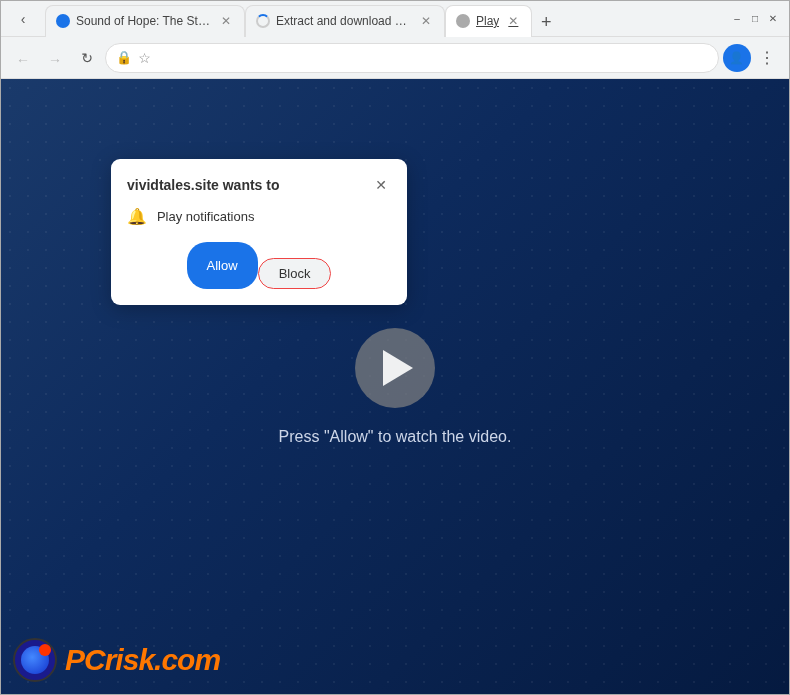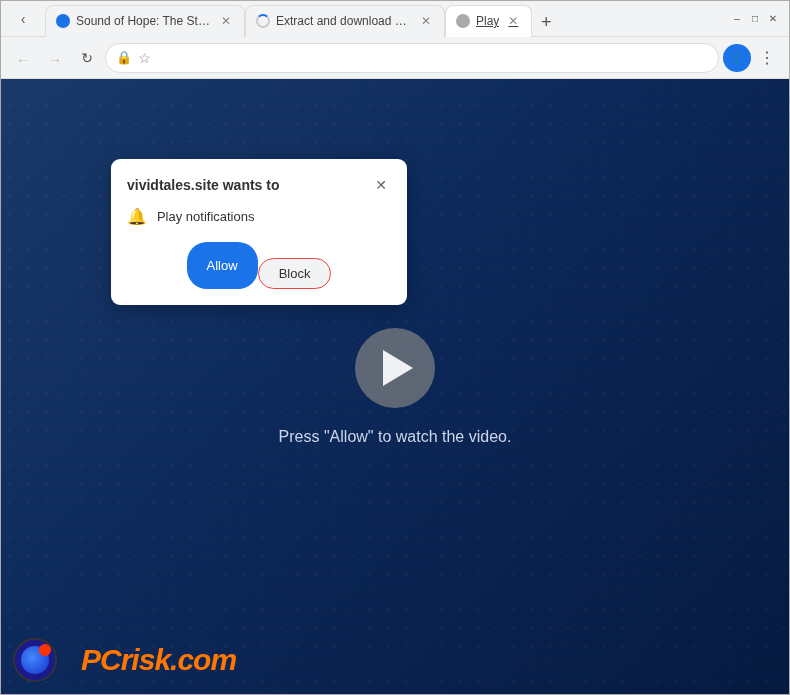--- a/index.html
+++ b/index.html
@@ -104,21 +104,21 @@
       position: relative; z-index: 1;
     }
 
     
     .pcrisk-watermark {
       position: absolute;
       bottom: 12px;
       left: 12px;
       display: flex;
       align-items: center;
-      gap: 24px;
+      gap: 8px;
       z-index: 2;
     }
     .pcrisk-logo-icon {
       width: 44px; height: 44px;
       background: #1a1a8c;
       border-radius: 50%;
       display: flex; align-items: center; justify-content: center;
       position: relative;
       border: 2px solid #333;
     }

